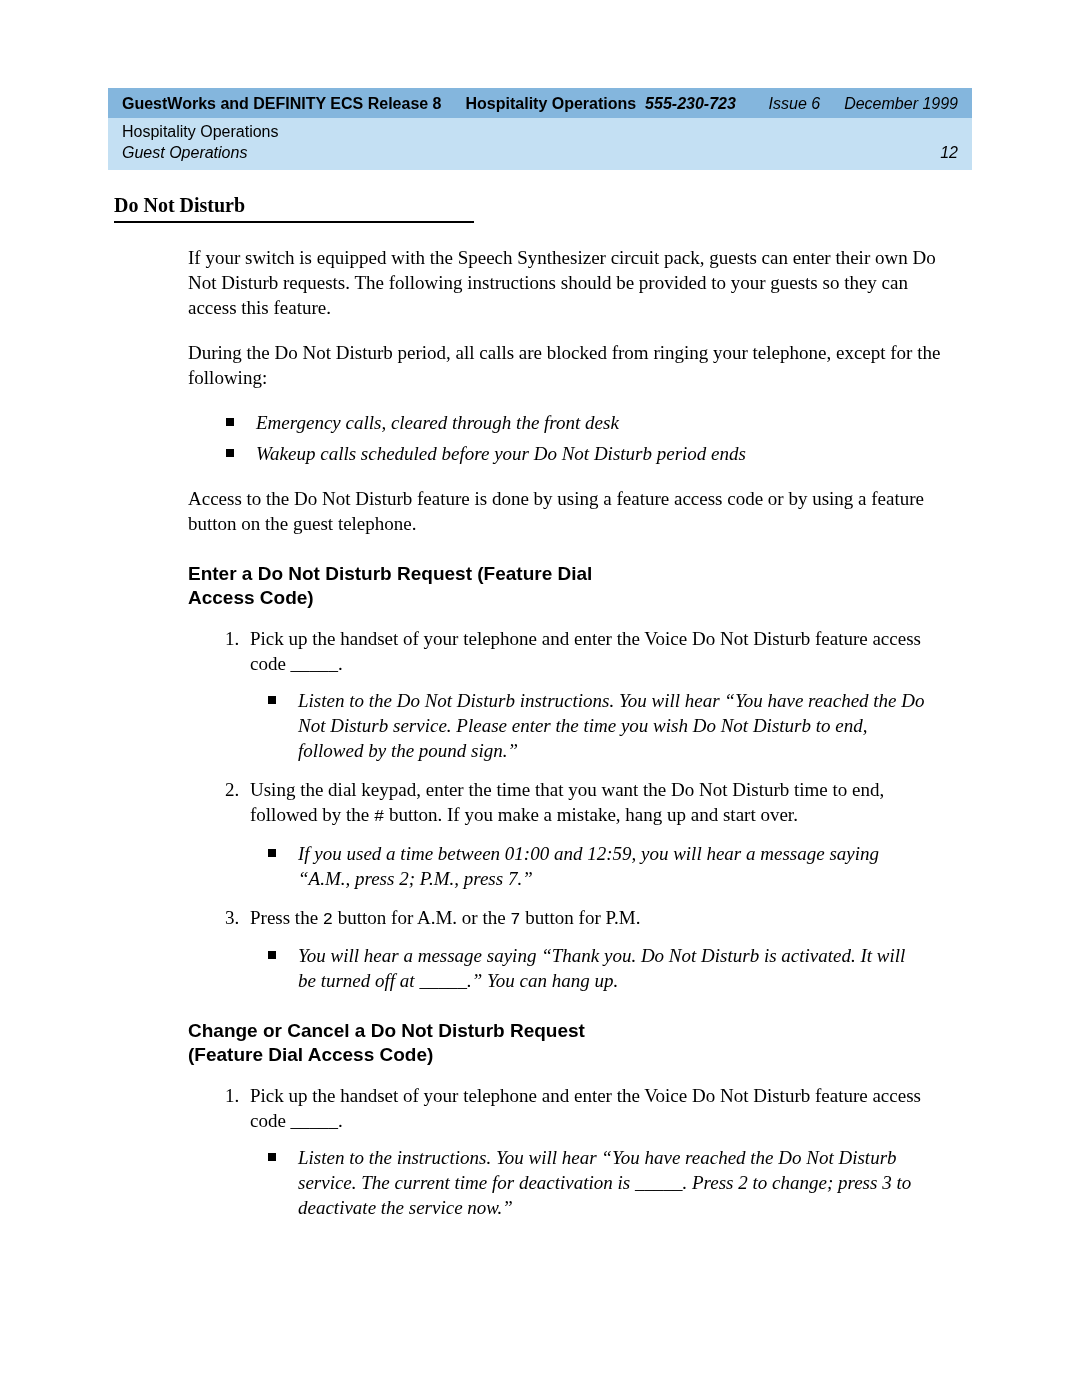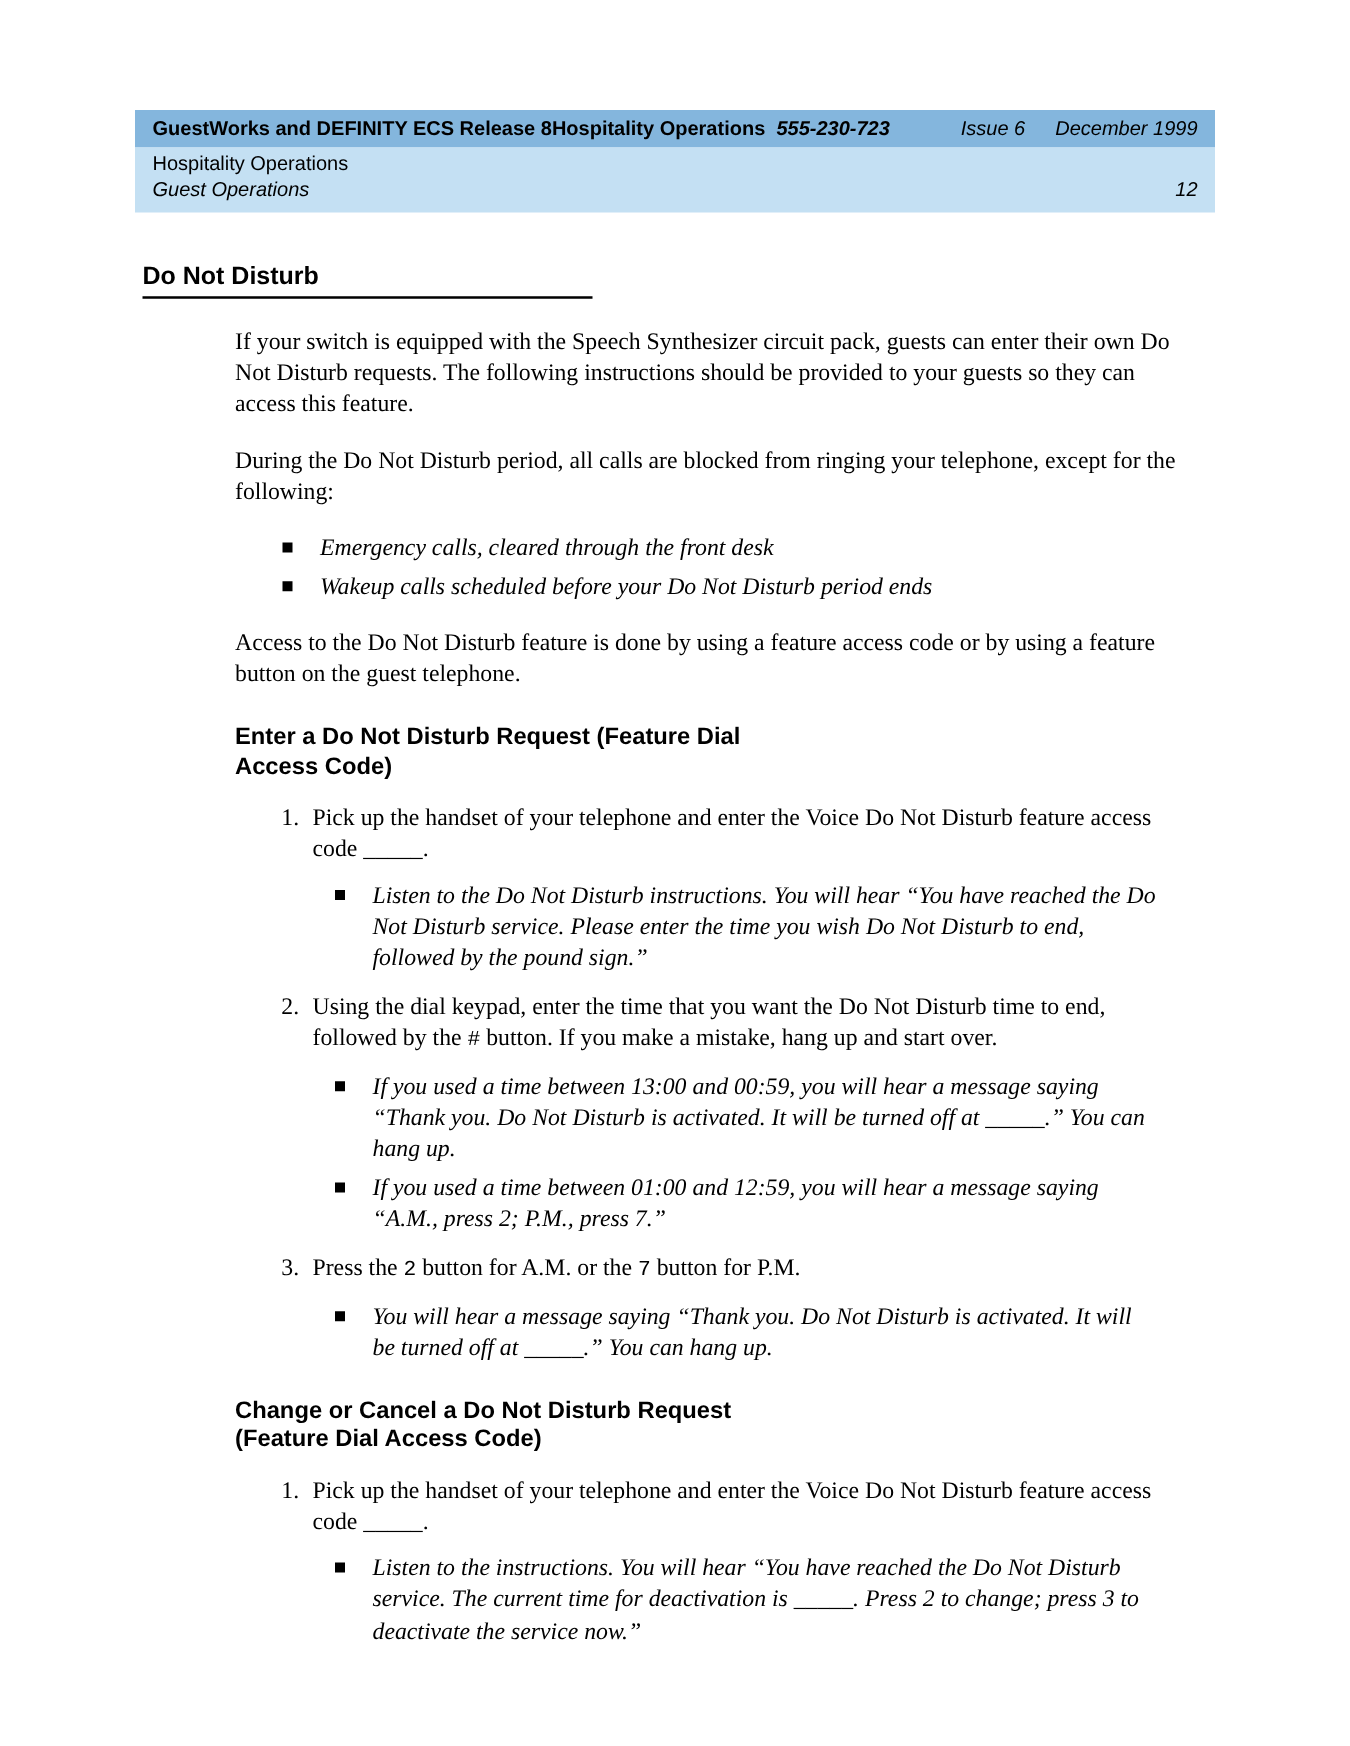--- a/index.html
+++ b/index.html
@@ -20,46 +20,46 @@
     padding: 6px 14px 4px 14px;
     font-family: Arial, Helvetica, sans-serif;
     font-size: 16px;
     line-height: 1.25;
     display: flex;
     justify-content: space-between;
   }
   .hdr-dark .left, .hdr-dark .right { display: flex; flex-direction: row; }
   .hdr-dark .right { text-align: left; font-style: italic; gap: 24px; }
   .hdr-dark .l1 { font-weight: bold; }
-  .hdr-dark .l2 { font-weight: bold; }
+  .hdr-dark .l2 { font-weight: bold; margin-left: 24px; }
   .hdr-dark .docnum { font-style: italic; font-weight: bold; }
   .hdr-light {
     background: #c4e0f3;
     padding: 4px 14px 6px 14px;
     font-family: Arial, Helvetica, sans-serif;
     font-size: 16px;
     line-height: 1.3;
     display: flex;
     justify-content: space-between;
     align-items: flex-end;
   }
   .hdr-light .left { display: flex; flex-direction: column; }
   .hdr-light .sec { font-style: italic; }
   .hdr-light .pg { font-style: italic; }
   .content {
     padding-top: 24px;
   }
   .h1 {
-    font-family: Liberation Sans, sans-serif;
+    font-family: Liberation Serif, serif;
     font-weight: bold;
     font-size: 20px;
     width: 360px;
     border-bottom: 2px solid #000;
     padding-bottom: 4px;
-    margin: 16px 0 22px 6px;
+    margin: 0 0 22px 6px;
   }
   .para {
     font-size: 19px;
     line-height: 1.32;
     margin: 0 30px 20px 80px;
   }
   ul.sq {
     list-style: none;
     margin: 0 30px 20px 118px;
     padding: 0;
@@ -154,21 +154,20 @@
     <ol class="num">
       <li>
         <span>Pick up the handset of your telephone and enter the Voice Do Not Disturb feature access code _____.</span>
         <ul class="sq">
           <li>Listen to the Do Not Disturb instructions. You will hear “You have reached the Do Not Disturb service. Please enter the time you wish Do Not Disturb to end, followed by the pound sign.”</li>
         </ul>
       </li>
       <li>
         <span>Using the dial keypad, enter the time that you want the Do Not Disturb time to end, followed by the </span><span class="mono">#</span><span> button. If you make a mistake, hang up and start over.</span>
         <ul class="sq">
-          <li>If you used a time between 13:00 and 00:59, you will hear a message saying “Thank you. Do Not Disturb is activated. It will be turned off at _____.” You can hang up.</li>
           <li>If you used a time between 01:00 and 12:59, you will hear a message saying “A.M., press 2; P.M., press 7.”</li>
         </ul>
       </li>
       <li>
         <span>Press the </span><span class="mono">2</span><span> button for A.M. or the </span><span class="mono">7</span><span> button for P.M.</span>
         <ul class="sq">
           <li>You will hear a message saying “Thank you. Do Not Disturb is activated. It will be turned off at _____.” You can hang up.</li>
         </ul>
       </li>
     </ol>

